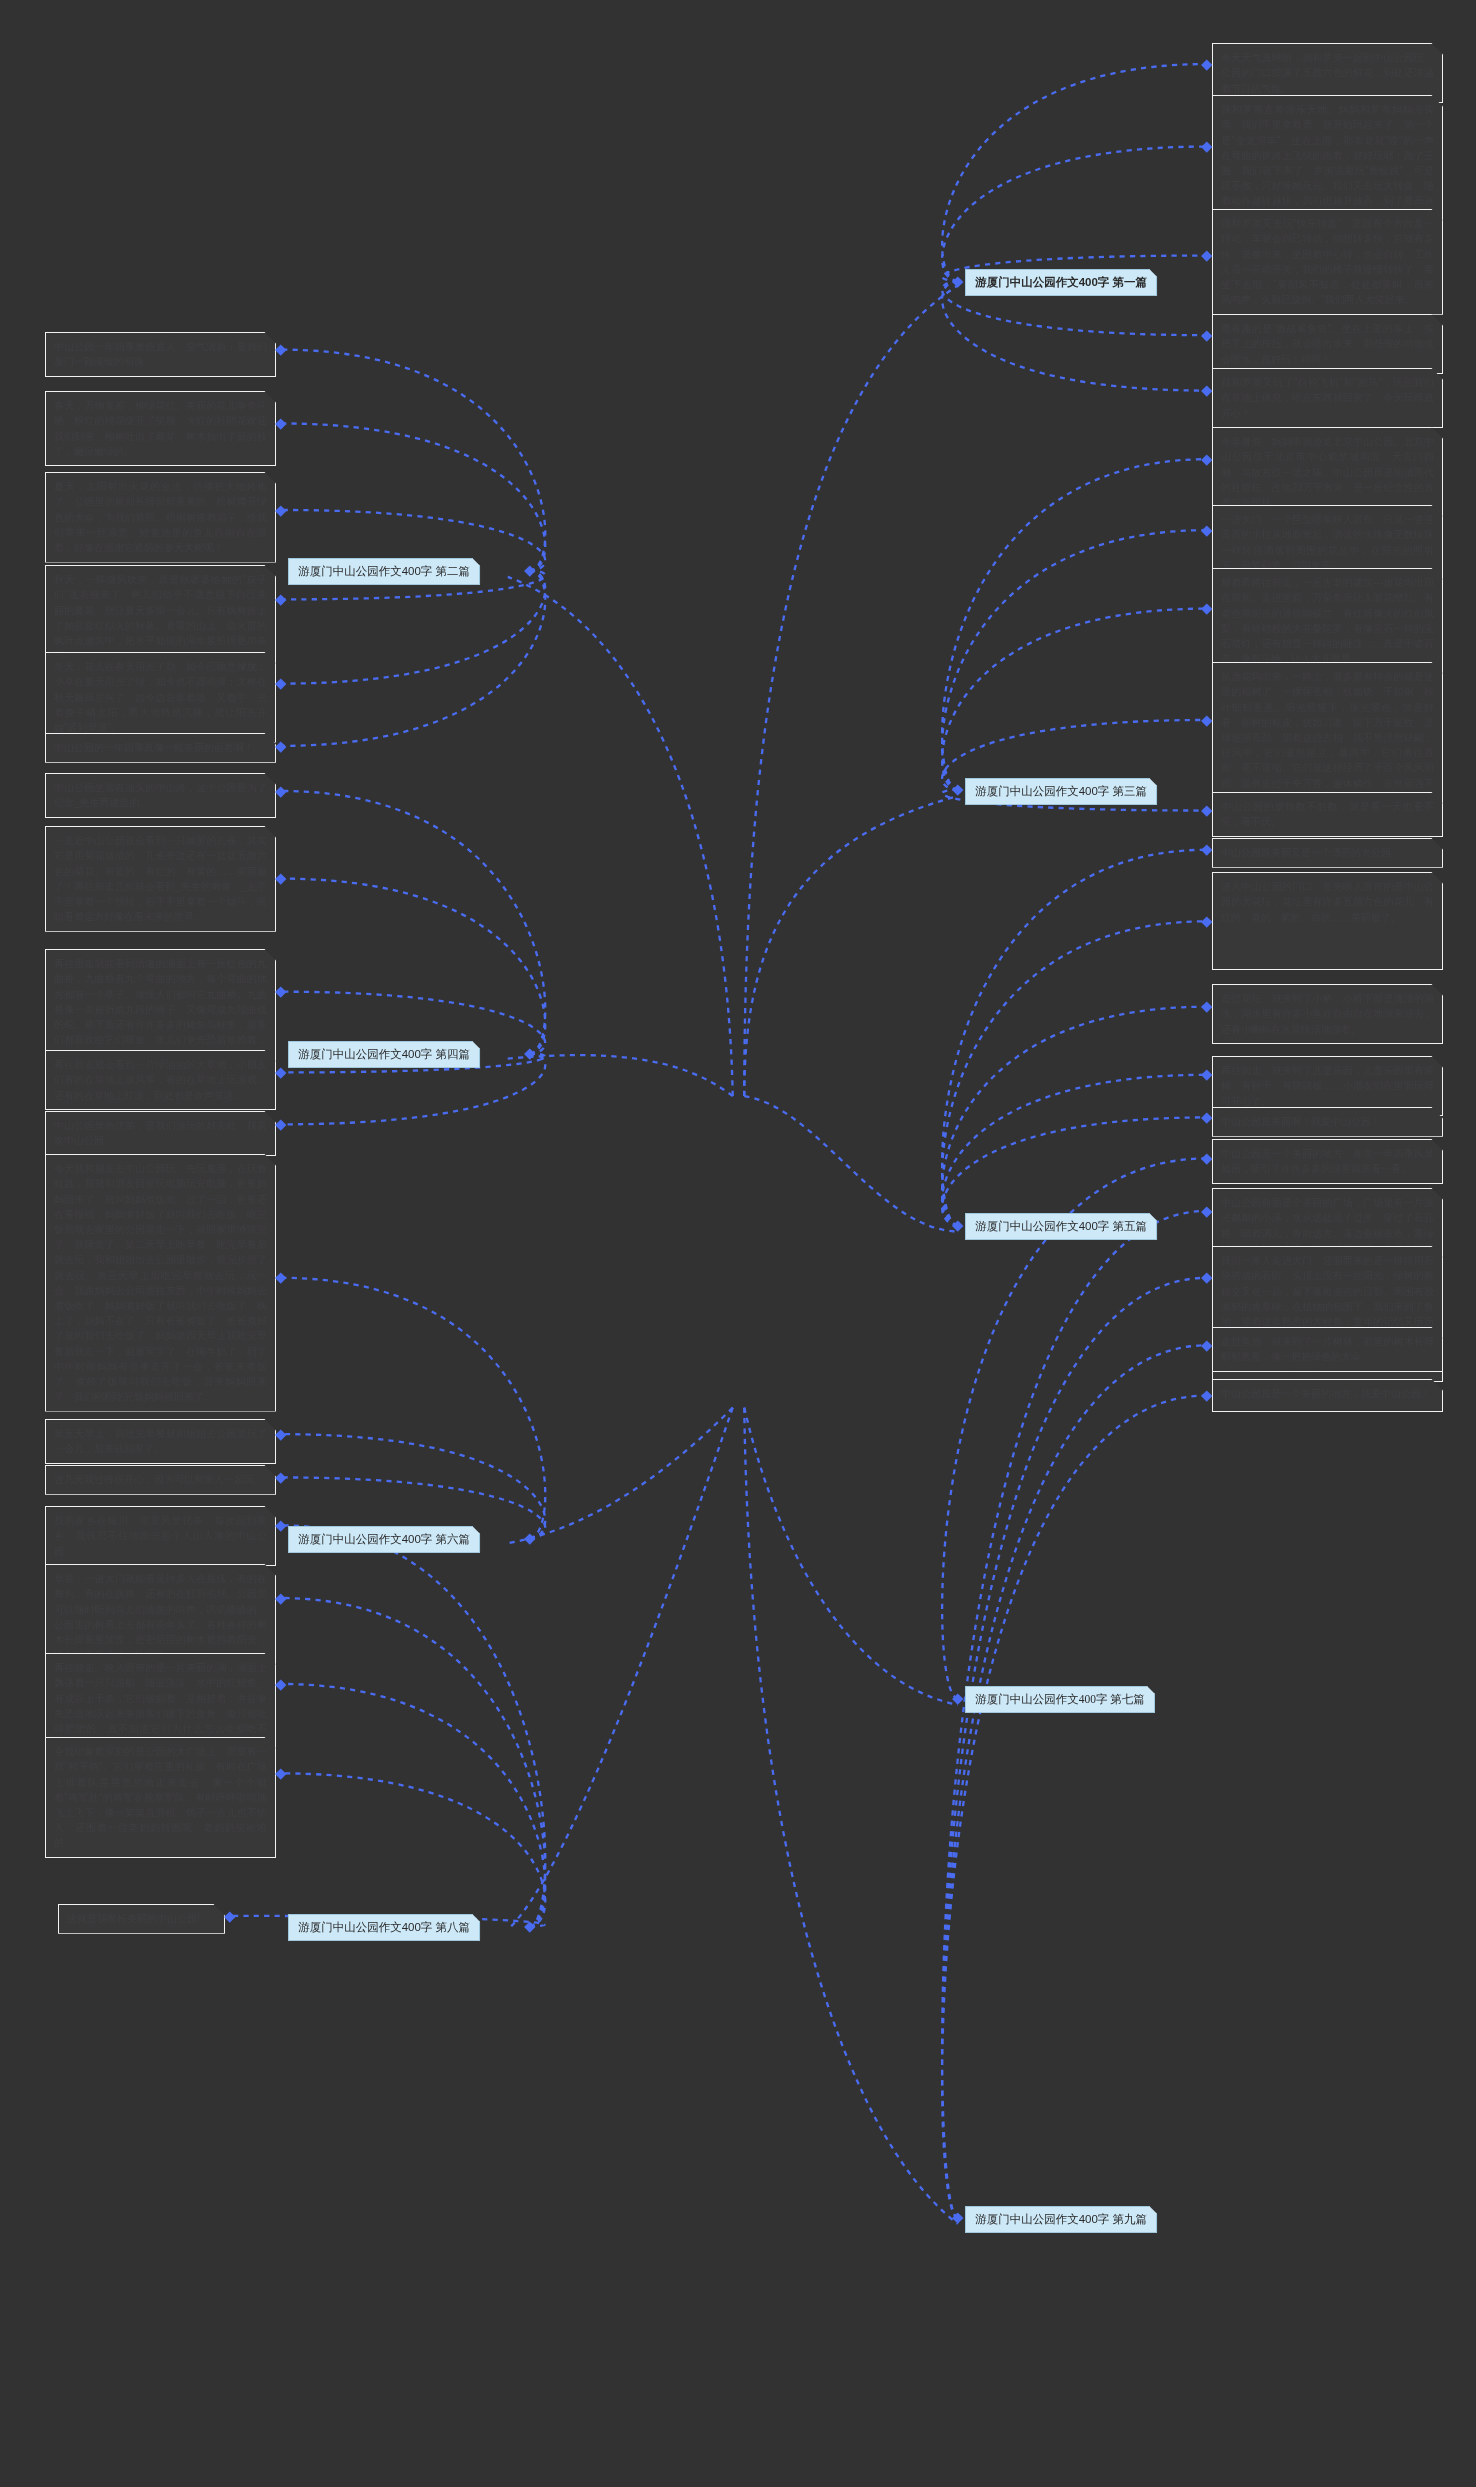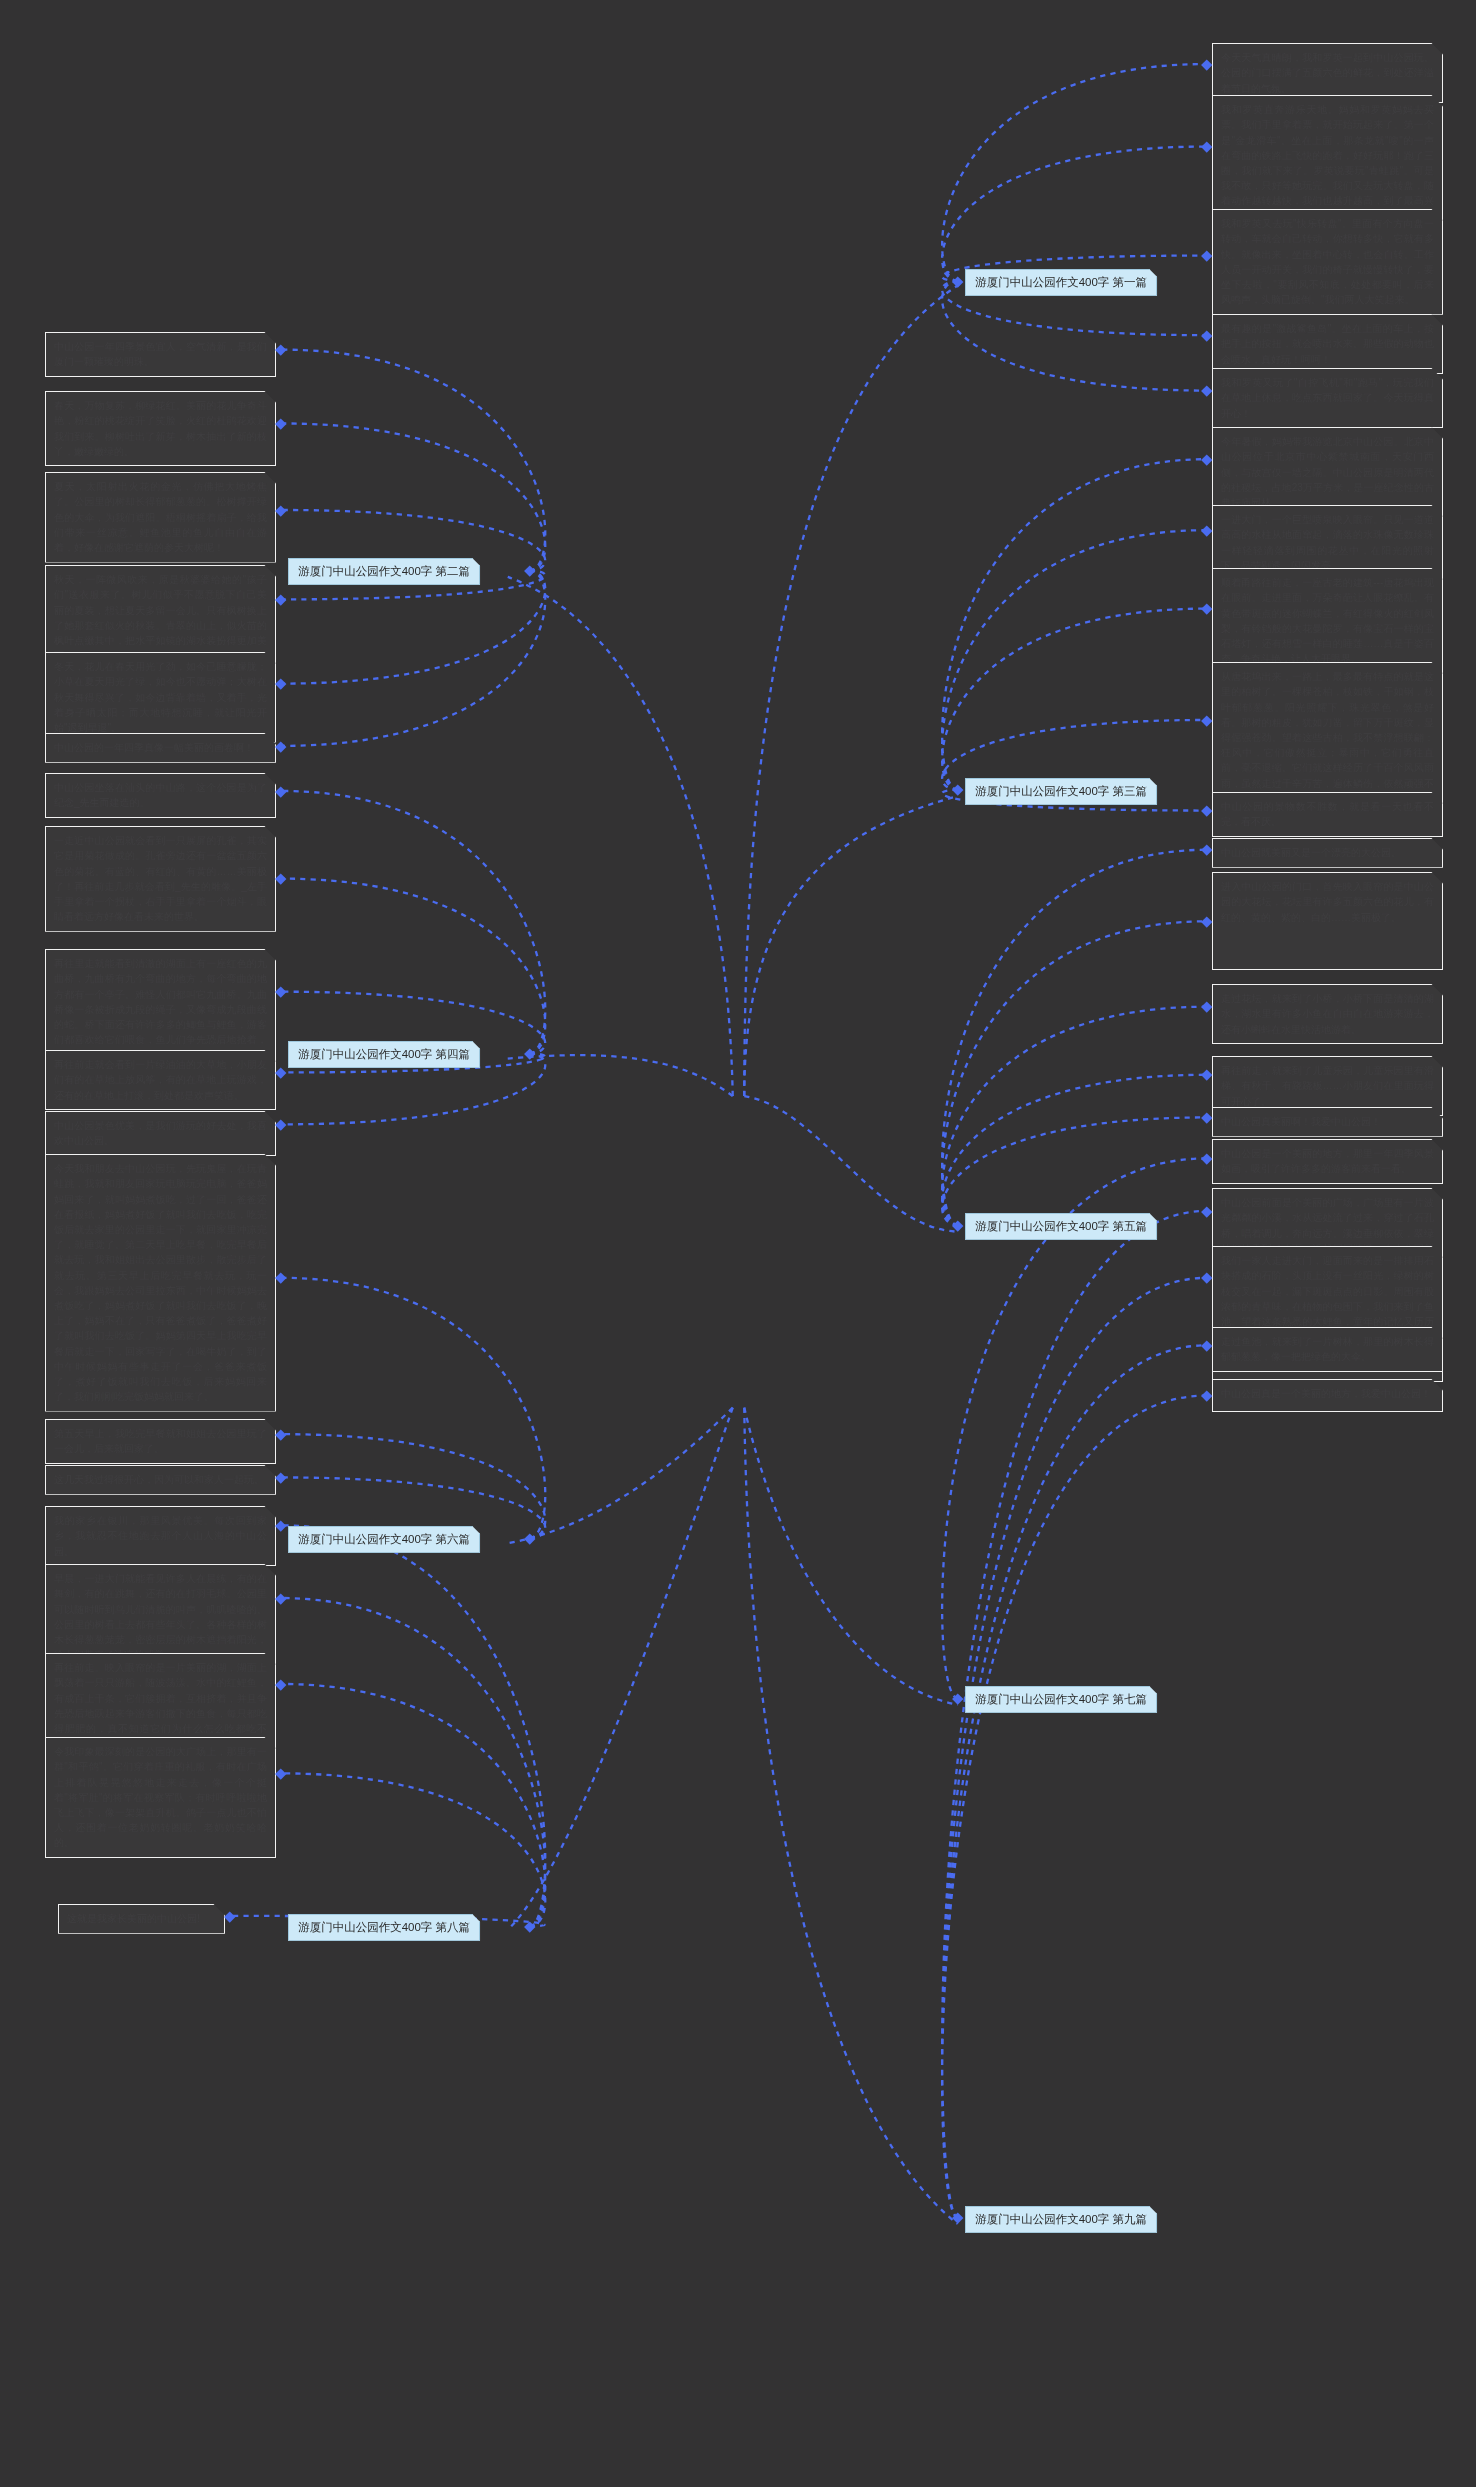--- a/index.html
+++ b/index.html
@@ -78,27 +78,27 @@
         <path d="M1660,3844 C1600,3844 1600,2099 2092,2099 M1660,3844 C1600,3844 1600,2215 2092,2215 M1660,3844 C1600,3844 1600,2332 2092,2332 M1660,3844 C1600,3844 1600,2419 2092,2419 "></path>
         <path d="M918,989 C978,989 978,606 486,606 M918,989 C978,989 978,734 486,734 M918,989 C978,989 978,884 486,884 M918,989 C978,989 978,1039 486,1039 M918,989 C978,989 978,1185 486,1185 M918,989 C978,989 978,1293 486,1293 "></path>
         <path d="M918,1826 C978,1826 978,1371 486,1371 M918,1826 C978,1826 978,1523 486,1523 M918,1826 C978,1826 978,1719 486,1719 M918,1826 C978,1826 978,1859 486,1859 M918,1826 C978,1826 978,1949 486,1949 "></path>
         <path d="M918,2666 C978,2666 978,2215 486,2215 M918,2666 C978,2666 978,2486 486,2486 M918,2666 C978,2666 978,2561 486,2561 "></path>
         <path d="M918,3339 C978,3339 978,2644 486,2644 M918,3339 C978,3339 978,2770 486,2770 M918,3339 C978,3339 978,2919 486,2919 M918,3339 C978,3339 978,3074 486,3074 M918,3339 C978,3339 978,3321 398,3321 "></path>
       </g>
   </svg>
 
 
   <div id="branch-layer">
-      <div class="branch r" style="left: 965px; top: 269px;"><span>游厦门中山公园作文400字 第一篇</span></div>
+      <div class="branch r" style="left: 965px; top: 269px; font-weight: bold;"><span>游厦门中山公园作文400字 第一篇</span></div>
       <div class="branch l" style="left: 288px; top: 558px;"><span>游厦门中山公园作文400字 第二篇</span></div>
       <div class="branch r" style="left: 965px; top: 778px;"><span>游厦门中山公园作文400字 第三篇</span></div>
       <div class="branch l" style="left: 288px; top: 1041px;"><span>游厦门中山公园作文400字 第四篇</span></div>
       <div class="branch r" style="left: 965px; top: 1213px;"><span>游厦门中山公园作文400字 第五篇</span></div>
       <div class="branch l" style="left: 288px; top: 1526px;"><span>游厦门中山公园作文400字 第六篇</span></div>
-      <div class="branch r" style="left: 965px; top: 1686px;"><span>游厦门中山公园作文400字 第七篇</span></div>
+      <div class="branch r" style="left: 965px; top: 1686px; font-family: Liberation Serif, serif;"><span>游厦门中山公园作文400字 第七篇</span></div>
       <div class="branch l" style="left: 288px; top: 1914px;"><span>游厦门中山公园作文400字 第八篇</span></div>
       <div class="branch r" style="left: 965px; top: 2206px;"><span>游厦门中山公园作文400字 第九篇</span></div>
     </div>
   <div id="leaf-layer">
       <div class="dot" style="left: 954px; top: 278px;"></div>
       <div class="dot" style="left: 526px; top: 567px;"></div>
       <div class="dot" style="left: 954px; top: 786px;"></div>
       <div class="dot" style="left: 526px; top: 1050px;"></div>
       <div class="dot" style="left: 954px; top: 1222px;"></div>
       <div class="dot" style="left: 526px; top: 1535px;"></div>

